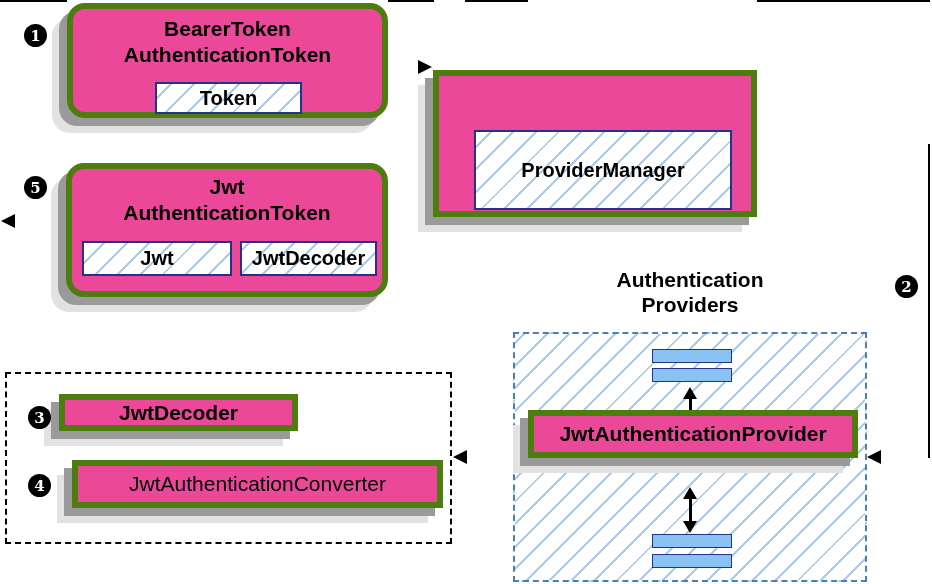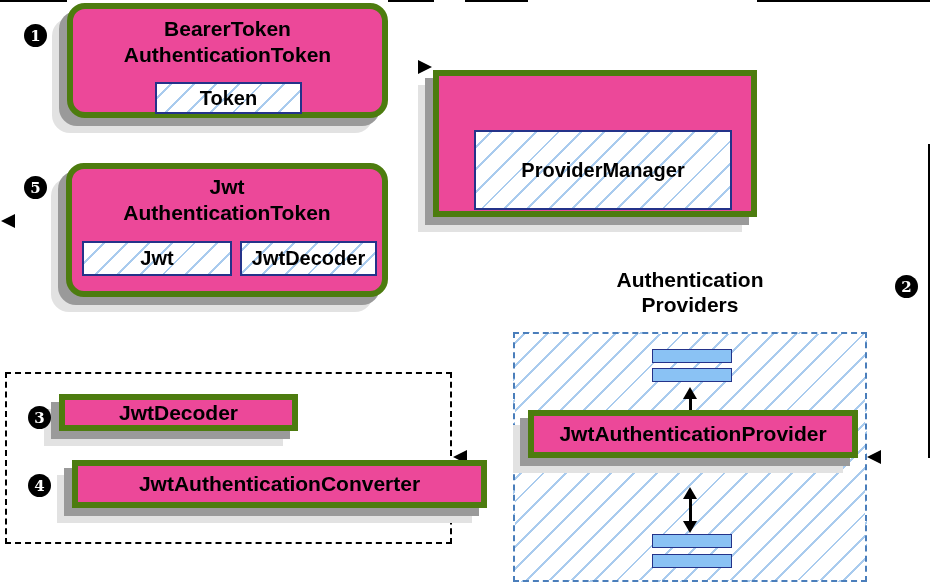--- a/index.html
+++ b/index.html
@@ -91,21 +91,21 @@
 
   <div class="bar" style="left:652px;top:534px"></div>
   <div class="bar" style="left:652px;top:554px"></div>
 
   <div class="hline" style="left:465px;top:456;width:63px"></div>
   <div class="arr-l" style="left:453px;top:450px"></div>
 
   <div class="dashblack" style="left:5px;top:372px;width:447px;height:172px"></div>
   <div class="box ctr" style="left:59px;top:394px;width:239px;height:37px;font-weight:bold;font-size:21px">JwtDecoder</div>
   <div class="badge" style="left:28px;top:406px">3</div>
-  <div class="box ctr" style="left:72px;top:460px;width:415px;height:48px;font-weight:bold;font-size:21px">JwtAuthenticationConverter</div>
+  <div class="box ctr" style="left:72px;top:460px;width:371px;height:48px;font-weight:normal;font-size:21px">JwtAuthenticationConverter</div>
   <div class="badge" style="left:28px;top:474px">4</div>
 
   <div class="hline" style="left:388px;top:219;width:46px"></div>
   <div class="box rbox" style="left:66px;top:163px;width:322px;height:134px">
     <div class="bt" style="margin-top:5px">Jwt</div>
     <div class="bt">AuthenticationToken</div>
     <div class="inner ctr" style="left:10px;top:72px;width:150px;height:35px">Jwt</div>
     <div class="inner ctr" style="left:168px;top:72px;width:137px;height:35px">JwtDecoder</div>
   </div>
   <div class="hline" style="left:13px;top:220;width:53px"></div>

